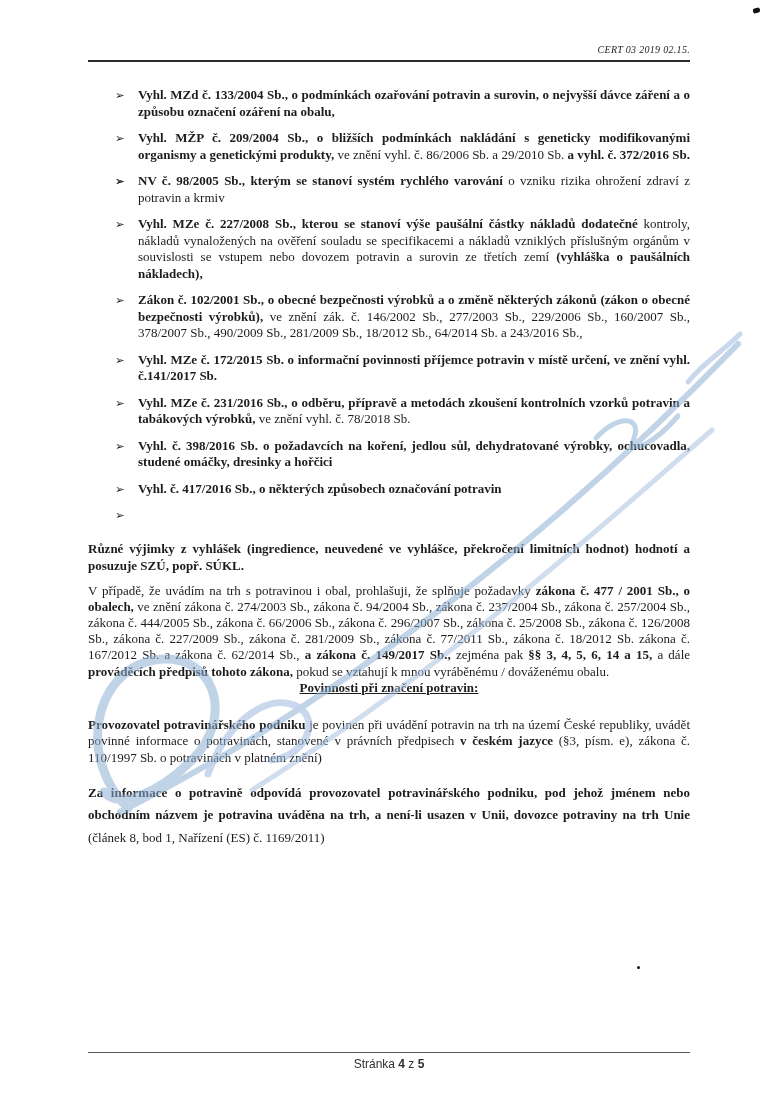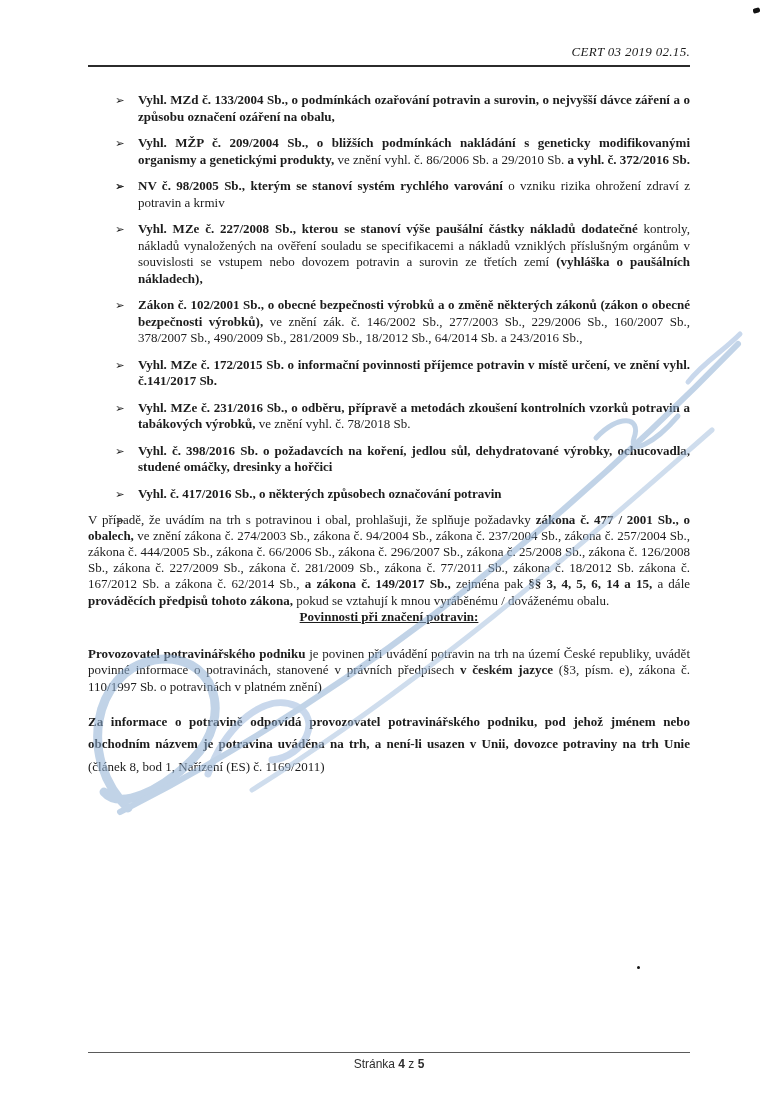--- a/index.html
+++ b/index.html
@@ -13,21 +13,21 @@
   }
   .page {
     position:relative;
     width:777px; height:1100px;
     padding:44px 87px 0 88px;
     z-index:1;
   }
   .doc-header {
     text-align:right;
     font-style:italic;
-    font-size:13px;
+    font-size:10px;
     letter-spacing:.3px;
     padding-bottom:5px;
     border-bottom:2px solid #2b2b2b;
   }
   .decree-list { list-style:none; margin-top:25px; margin-left:27px; }
   .decree-item {
     position:relative;
     padding-left:23px;
     margin-bottom:10px;
     font-size:13px;
@@ -93,20 +93,21 @@
       <li class="decree-item"><span class="bullet">➢</span><span><span class="seg-bold">Vyhl. MZe č. 227/2008 Sb., kterou se stanoví výše paušální částky nákladů dodatečné</span><span> kontroly, nákladů vynaložených na ověření souladu se specifikacemi a nákladů vzniklých příslušným orgánům v souvislosti se vstupem nebo dovozem potravin a surovin ze třetích zemí </span><span class="seg-bold">(vyhláška o paušálních nákladech),</span></span></li>
       <li class="decree-item"><span class="bullet">➢</span><span><span class="seg-bold">Zákon č. 102/2001 Sb., o obecné bezpečnosti výrobků a o změně některých zákonů (zákon o obecné bezpečnosti výrobků),</span><span> ve znění zák. č. 146/2002 Sb., 277/2003 Sb., 229/2006 Sb., 160/2007 Sb., 378/2007 Sb., 490/2009 Sb., 281/2009 Sb., 18/2012 Sb., 64/2014 Sb. a 243/2016 Sb.,</span></span></li>
       <li class="decree-item"><span class="bullet">➢</span><span><span class="seg-bold">Vyhl. MZe č. 172/2015 Sb. o informační povinnosti příjemce potravin v místě určení, ve znění vyhl. č.141/2017 Sb.</span></span></li>
       <li class="decree-item"><span class="bullet">➢</span><span><span class="seg-bold">Vyhl. MZe č. 231/2016 Sb., o odběru, přípravě a metodách zkoušení kontrolních vzorků potravin a tabákových výrobků,</span><span> ve znění vyhl. č. 78/2018 Sb.</span></span></li>
       <li class="decree-item"><span class="bullet">➢</span><span><span class="seg-bold">Vyhl. č. 398/2016 Sb. o požadavcích na koření, jedlou sůl, dehydratované výrobky, ochucovadla, studené omáčky, dresinky a hořčici</span></span></li>
       <li class="decree-item"><span class="bullet">➢</span><span><span class="seg-bold">Vyhl. č. 417/2016 Sb., o některých způsobech označování potravin</span></span></li>
       <li class="decree-item"><span class="bullet">➢</span></li>
     </ul>
 
   <div>
+      <p class="para p-exceptions-note"><span class="seg-bold">Různé výjimky z vyhlášek (ingredience, neuvedené ve vyhlášce, překročení limitních hodnot) hodnotí a posuzuje SZÚ, popř. SÚKL.</span></p>
       <p class="para p-packaging-declaration"><span>V případě, že uvádím na trh s potravinou i obal, prohlašuji, že splňuje požadavky </span><span class="seg-bold">zákona č. 477 / 2001 Sb., o obalech,</span><span> ve znění zákona č. 274/2003 Sb., zákona č. 94/2004 Sb., zákona č. 237/2004 Sb., zákona č. 257/2004 Sb., zákona č. 444/2005 Sb., zákona č. 66/2006 Sb., zákona č. 296/2007 Sb., zákona č. 25/2008 Sb., zákona č. 126/2008 Sb., zákona č. 227/2009 Sb., zákona č. 281/2009 Sb., zákona č. 77/2011 Sb., zákona č. 18/2012 Sb. zákona č. 167/2012 Sb. a zákona č. 62/2014 Sb., </span><span class="seg-bold">a zákona č. 149/2017 Sb.,</span><span> zejména pak </span><span class="seg-bold">§§ 3, 4, 5, 6, 14 a 15,</span><span> a dále </span><span class="seg-bold">prováděcích předpisů tohoto zákona,</span><span> pokud se vztahují k mnou vyráběnému / dováženému obalu.</span></p>
       <p class="para p-labeling-heading"><span class="seg-bold seg-underline">Povinnosti při značení potravin:</span></p>
       <p class="para p-labeling-duty"><span class="seg-bold">Provozovatel potravinářského podniku</span><span> je povinen při uvádění potravin na trh na území České republiky, uvádět povinné informace o potravinách, stanovené v právních předpisech </span><span class="seg-bold">v českém jazyce</span><span> (§3, písm. e), zákona č. 110/1997 Sb. o potravinách v platném znění)</span></p>
       <p class="para p-responsibility"><span class="seg-bold">Za informace o potravině odpovídá provozovatel potravinářského podniku, pod jehož jménem nebo obchodním názvem je potravina uváděna na trh, a není-li usazen v Unii, dovozce potraviny na trh Unie</span><span> (článek 8, bod 1, Nařízení (ES) č. 1169/2011)</span></p>
     </div>
 
   <div class="doc-footer">
     <span><span>Stránka </span><span class="seg-bold">4</span><span> z </span><span class="seg-bold">5</span></span>
   </div>
 

